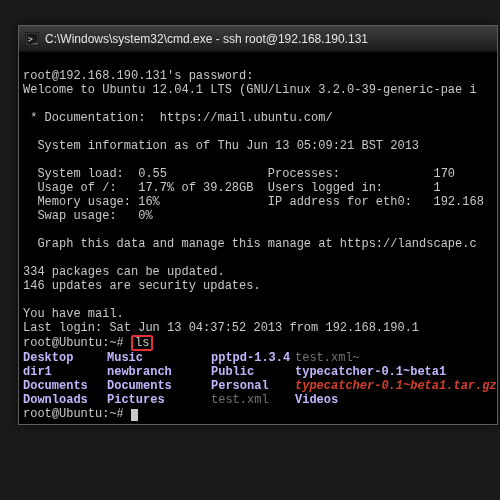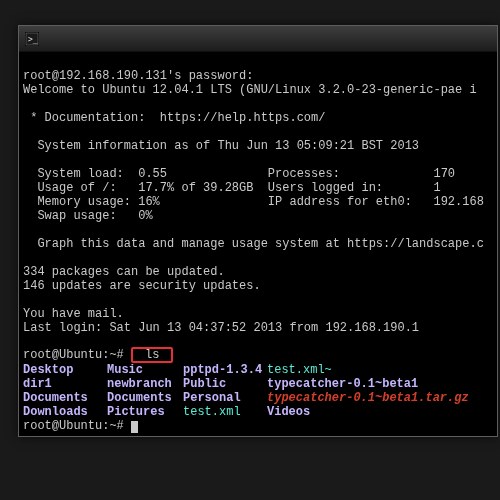--- a/index.html
+++ b/index.html
@@ -51,32 +51,31 @@
     white-space: pre;
     line-height: 14px;
     font-family: "Consolas", "Courier New", monospace;
     font-size: 12px;
     min-height: 340px;
     overflow: hidden;
   }
   .ls-highlight {
     border: 2px solid #e63036;
     border-radius: 2px;
-    padding: 0 12px;
+    padding: 0 2px;
     display: inline-block;
     line-height: 12px;
-    margin-top: 12px;
   }
   .dir { color: #c4b5fd; font-weight: bold; }
   .arch { color: #d43f2b; font-weight: bold; font-style: italic; }
-  .plain { color: #5eead4; }
+  .plain { color: #737373; }
   .row { white-space: pre; }
   .col { display: inline-block; }
   .c1 { width: 84px; }
-  .c2 { width: 76px; }
+  .c2 { width: 104px; }
   .c3 { width: 84px; }
   .c4 { }
   .cursor {
     display: inline-block;
     width: 7px;
     height: 12px;
     background: #c9c9c9;
     vertical-align: text-bottom;
   }
 </style>
@@ -85,36 +84,37 @@
 
 <div class="window">
   <div class="titlebar">
     <span class="icon">
       <svg width="14" height="14" viewBox="0 0 14 14">
         <rect x="0" y="0" width="14" height="14" fill="#000"></rect>
         <rect x="1" y="1" width="12" height="12" fill="#1a1a1a" stroke="#888" stroke-width="0.5"></rect>
         <text x="3" y="10" font-size="8" fill="#ddd" font-family="monospace">&gt;_</text>
       </svg>
     </span>
+    <span class="title">C:\Windows\system32\cmd.exe - ssh  root@192.168.190.131</span>
   </div>
 
   <div class="terminal">
 <span>root@192.168.190.131's password:</span>
-<span>Welcome to Ubuntu 12.04.1 LTS (GNU/Linux 3.2.0-23-generic-pae i</span>
+<span>Welcome to Ubuntu 12.04.1 LTS (GNU/Linux 3.2.0-39-generic-pae i</span>
 <span></span>
-<span> * Documentation:  https://help.https.com/</span>
+<span> * Documentation:  https://mail.ubuntu.com/</span>
 <span></span>
 <span>  System information as of Thu Jun 13 05:09:21 BST 2013</span>
 <span></span>
 <span>  System load:  0.55              Processes:             170</span>
 <span>  Usage of /:   17.7% of 39.28GB  Users logged in:       1</span>
 <span>  Memory usage: 16%               IP address for eth0:   192.168</span>
 <span>  Swap usage:   0%</span>
 <span></span>
-<span>  Graph this data and manage usage system at https://landscape.c</span>
+<span>  Graph this data and manage this manage at https://landscape.c</span>
 <span></span>
 <span>334 packages can be updated.</span>
 <span>146 updates are security updates.</span>
 <span></span>
 <span>You have mail.</span>
 <span>Last login: Sat Jun 13 04:37:52 2013 from 192.168.190.1</span>
 <span class="row"><span>root@Ubuntu:~# </span><span class="ls-highlight"><span>ls</span></span></span>
 <span class="row"><span class="col c1 dir">Desktop</span><span class="col c2 dir">Music</span><span class="col c3 dir">pptpd-1.3.4</span><span class="col c4 plain">test.xml~</span></span>
 <span class="row"><span class="col c1 dir">dir1</span><span class="col c2 dir">newbranch</span><span class="col c3 dir">Public</span><span class="col c4 dir">typecatcher-0.1~beta1</span></span>
 <span class="row"><span class="col c1 dir">Documents</span><span class="col c2 dir">Documents</span><span class="col c3 dir">Personal</span><span class="col c4 arch">typecatcher-0.1~beta1.tar.gz</span></span>

